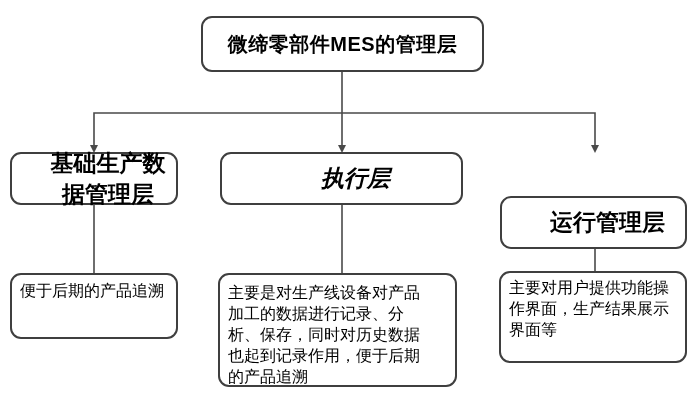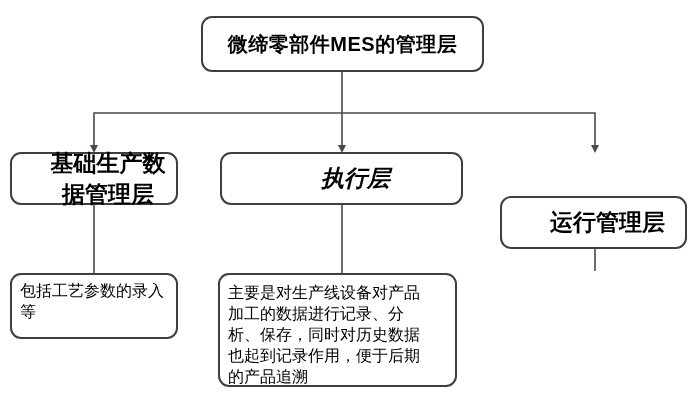--- a/index.html
+++ b/index.html
@@ -79,21 +79,24 @@
 
   <div id="b2" class="box label-box branch-box">
     <span>执行层</span>
   </div>
 
   <div id="b3" class="box label-box branch-box">
     <span>运行管理层</span>
   </div>
 
   <div id="d1" class="box desc-box">
-    <span>包括工艺参数的录入等</span>
+    <span>便于后期的产品追溯</span>
   </div>
 
   <div id="d2" class="box desc-box">
     <span>主要是对生产线设备对产品加工的数据进行记录、分析、保存，同时对历史数据也起到记录作用，便于后期的产品追溯</span>
   </div>
 
+  <div id="d3" class="box desc-box">
+    <span>主要对用户提供功能操作界面，生产结果展示界面等</span>
+  </div>
 
 </div>
 
 </body></html>

